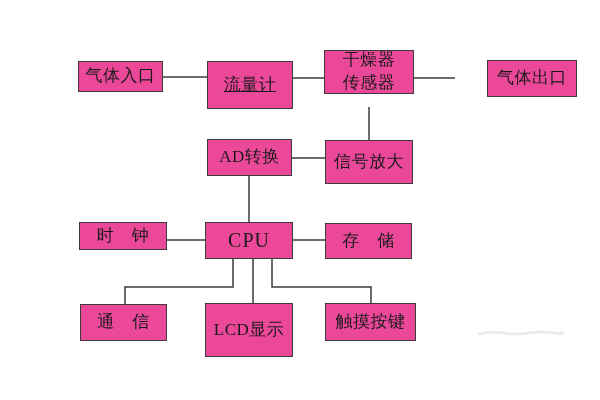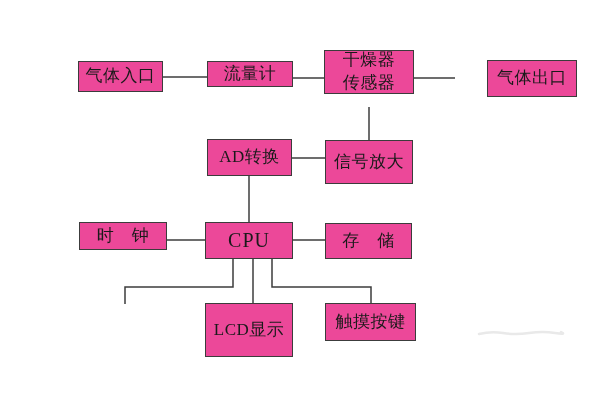--- a/index.html
+++ b/index.html
@@ -29,21 +29,21 @@
     font-size: 17px;
     letter-spacing: 0.5px;
     line-height: 1.35;
     text-align: center;
     white-space: nowrap;
   }
   .node.cpu-node { font-size: 20px; letter-spacing: 1px; }
 
   
   .b-gas-inlet   { left: 78px;  top: 61px;  width: 85px; height: 31px; }
-  .b-flow-meter  { left: 207px; top: 61px;  width: 86px; height: 26px; }
+  .b-flow-meter  { left: 207px; top: 61px;  width: 86px; height: 48px; text-decoration: underline; }
   .b-dryer       { left: 324px; top: 50px;  width: 90px; height: 44px; }
   .b-gas-outlet  { left: 455px; top: 60px;  width: 90px; height: 37px; margin-left: 32px; }
   .b-ad          { left: 207px; top: 139px; width: 85px; height: 37px; }
   .b-sigamp      { left: 325px; top: 140px; width: 88px; height: 44px; }
   .b-clock       { left: 79px;  top: 222px; width: 88px; height: 28px; }
   .b-cpu         { left: 205px; top: 222px; width: 88px; height: 37px; }
   .b-storage     { left: 325px; top: 223px; width: 87px; height: 36px; }
   .b-comm        { left: 80px;  top: 304px; width: 87px; height: 37px; }
   .b-lcd         { left: 205px; top: 303px; width: 88px; height: 54px; }
   .b-touch       { left: 325px; top: 303px; width: 91px; height: 38px; }
@@ -102,20 +102,23 @@
   </div>
 
   <div class="node b-cpu cpu-node">
     <span>CPU</span>
   </div>
 
   <div class="node b-storage">
     <span>存　储</span>
   </div>
 
+  <div class="node b-comm">
+    <span>通　信</span>
+  </div>
 
   <div class="node b-lcd">
     <span>LCD显示</span>
   </div>
 
   <div class="node b-touch">
     <span>触摸按键</span>
   </div>
 
 </div>

